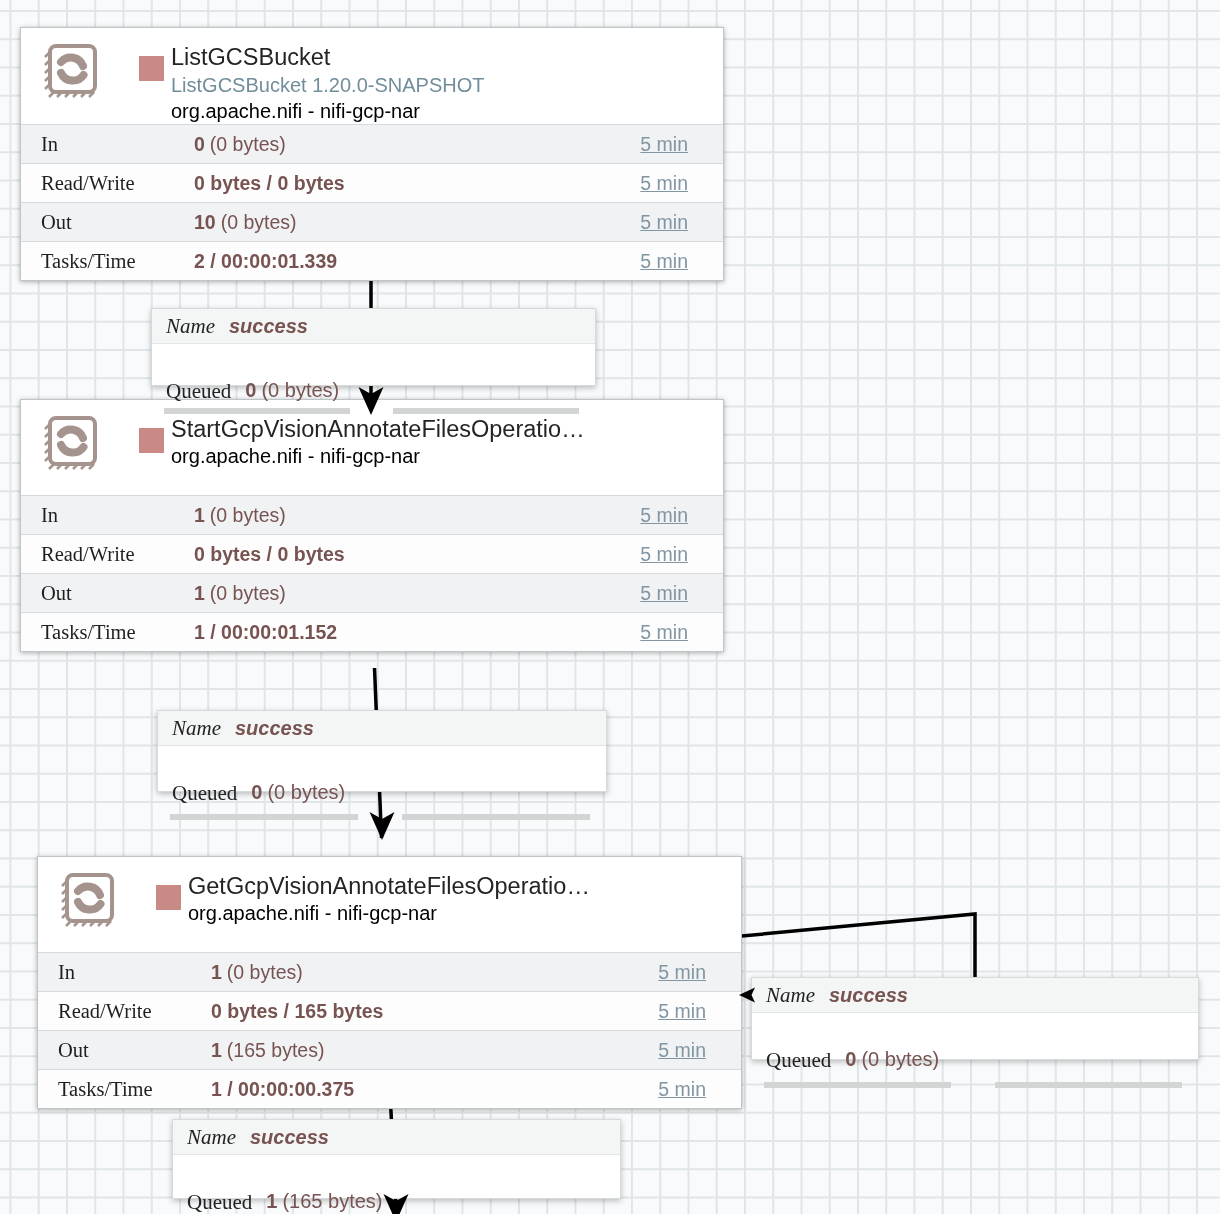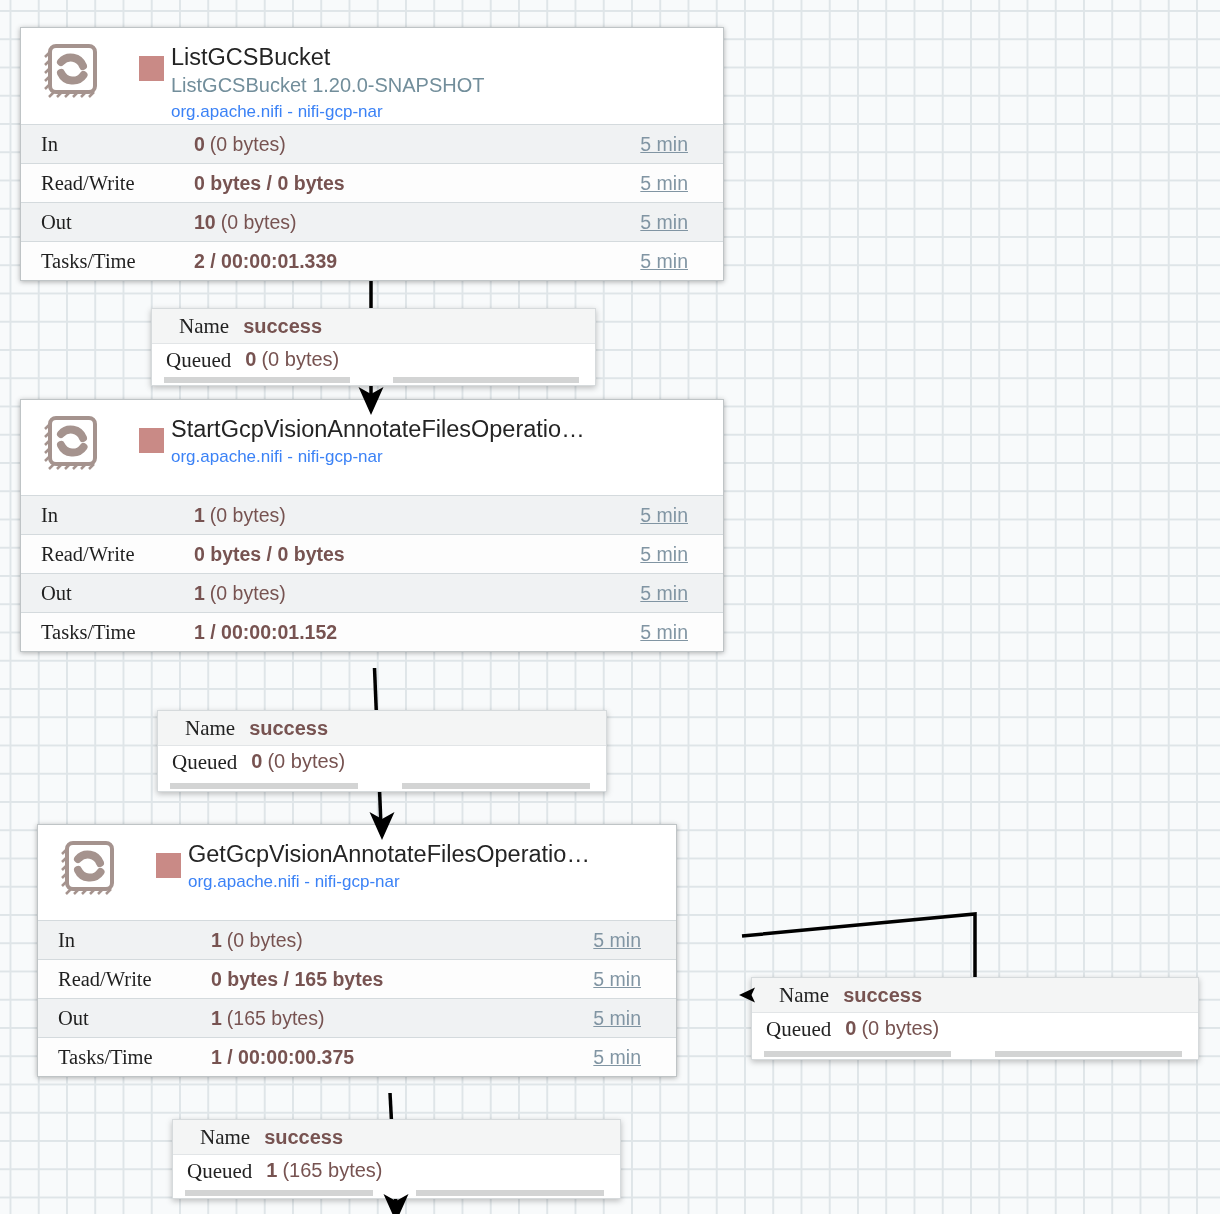--- a/index.html
+++ b/index.html
@@ -26,40 +26,40 @@
     box-shadow:0 1px 5px rgba(0,0,0,.3);
     display:flex;flex-direction:column;
   }
   .phead{position:relative;flex:1;min-height:0;}
   .picon{position:absolute;left:16px;top:14px;width:62px;height:62px;}
   .picon .st{stroke:var(--iconc);fill:none;}
   .pstatus{position:absolute;left:118px;top:28px;width:25px;height:25px;background:var(--status);}
   .ptext{margin-left:150px;padding-top:15px;overflow:hidden;}
   .ptitle{font-size:23.5px;line-height:29px;color:#242424;white-space:nowrap;}
   .psub{font-size:20px;line-height:27px;color:var(--subtitle);white-space:nowrap;}
-  .pbundle{font-size:17px;line-height:25px;color:#3b82f6;white-space:nowrap;}
+  .pbundle{font-size:20px;line-height:25px;color:#000000;white-space:nowrap;}
   .prow{
     height:38px;flex:none;display:flex;align-items:center;
     padding:0 35px 0 20px;border-top:1px solid var(--sep);background:#fdfdfd;
   }
   .prow.alt{background:var(--rowalt);}
   .plabel{font-family:"Liberation Serif", serif;font-size:20.5px;color:#1f1f1f;width:153px;flex:none;}
   .pval{font-size:19.5px;color:var(--maroon);white-space:nowrap;}
   .pval b{font-weight:bold;}
   .rest{font-weight:normal;margin-left:5px;}
   .pwin{margin-left:auto;font-size:19.5px;color:var(--time);text-decoration:underline;}
   
   .clabel{
     position:absolute;z-index:2;box-sizing:border-box;background:#fff;
     border:1px solid #d6dadc;box-shadow:0 2px 6px rgba(0,0,0,.25);
   }
   .crow1{height:34px;background:#f4f5f5;border-bottom:1px solid #e2e5e7;
-    display:flex;align-items:center;gap:14px;padding:0 27px;}
+    display:flex;align-items:center;gap:14px;padding:0 14px;font-style:italic;}
   .crow2{position:relative;height:calc(100% - 35px);
-    display:flex;align-items:flex-start;gap:14px;padding:4px 14px 0;}
+    display:flex;align-items:flex-start;gap:14px;padding:4px 14px 0;margin-top:31px;}
   .cname{font-family:"Liberation Serif", serif;font-size:21px;color:#222;}
   .cval{font-size:20px;color:var(--maroon);font-weight:bold;white-space:nowrap;}
   .crest{font-weight:normal;margin-left:5px;}
   .bar{position:absolute;bottom:6px;height:6px;background:var(--bar);}
   .bar.l{left:12px;width:42%;}
   .bar.r{right:16px;width:42%;}
 </style>
 </head>
 <body>
 
@@ -138,21 +138,21 @@
       <span class="pval"><b>1</b><span class="rest">(0 bytes)</span></span>
       <span class="pwin">5 min</span>
     </div>
     <div class="prow">
       <span class="plabel">Tasks/Time</span>
       <span class="pval"><b>1 / 00:00:01.152</b><span class="rest"></span></span>
       <span class="pwin">5 min</span>
     </div>
   </div>
 
-  <div class="processor" style="left:37px;top:824px;width:640px;height:253px">
+  <div class="processor" style="left:37px;top:856px;width:705px;height:253px">
     <div class="phead">
       <svg class="picon" viewBox="0 0 62 62">
         <rect class="st" x="13" y="4" width="45" height="46" rx="6" stroke-width="4"></rect>
         <path class="st" d="M24,20 A13,13 0 0 1 46,24" stroke-width="8" stroke-linecap="round"></path>
         <path class="st" d="M46.5,33 A13,13 0 0 1 24,31" stroke-width="8" stroke-linecap="round"></path>
         <path class="st" stroke-width="2.5" d="M13,10 l-5,5 M13,18 l-5,5 M13,26 l-5,5 M13,34 l-5,5 M13,42 l-5,5 M17,50 l-5,5 M25,50 l-5,5 M33,50 l-5,5 M41,50 l-5,5 M49,50 l-5,5 M57,50 l-5,5"></path>
       </svg>
       <div class="pstatus"></div>
       <div class="ptext">
         <div class="ptitle">GetGcpVisionAnnotateFilesOperatio…</div>

